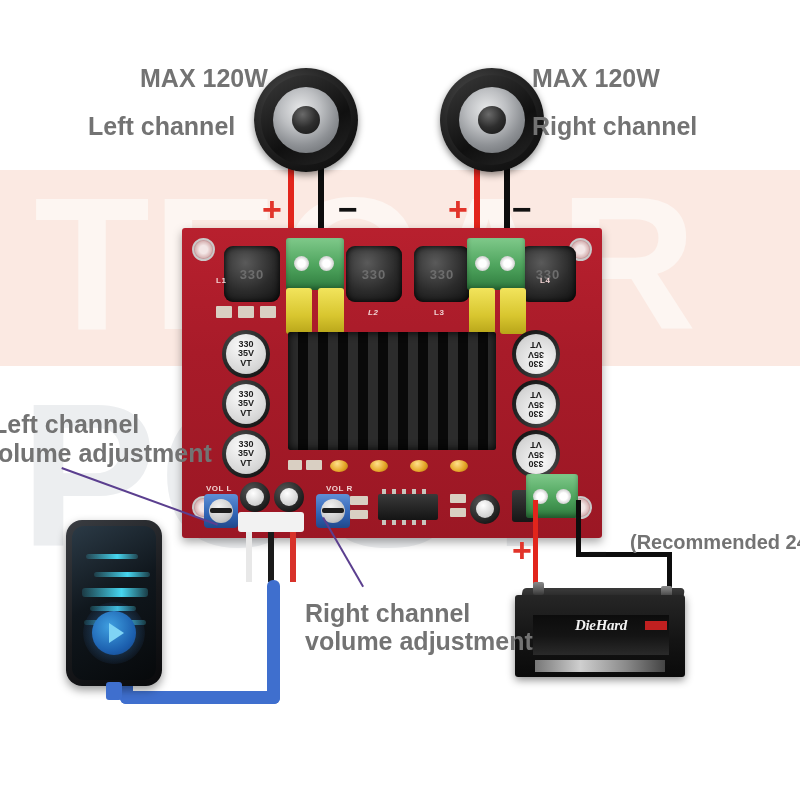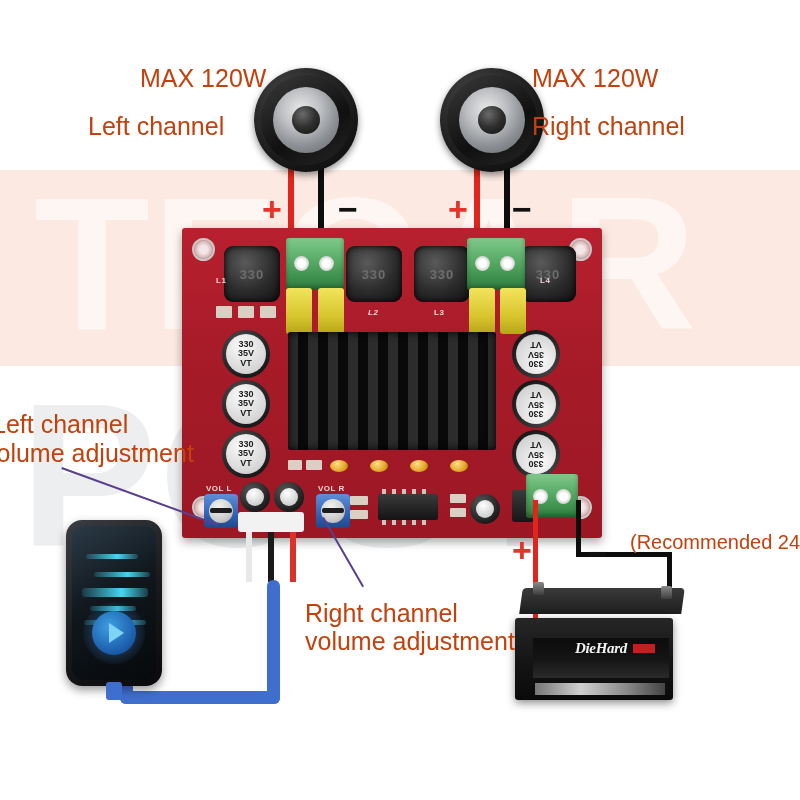--- a/index.html
+++ b/index.html
@@ -24,21 +24,21 @@
     top:168px; left:34px; width:760px; height:200px;
     font-size:190px; color:#fdf6f2; overflow:hidden; white-space:nowrap;
   }
   .wm-bot{
     top:372px; left:20px; width:780px; height:210px;
     font-size:205px; color:#eceef0; overflow:hidden; white-space:nowrap;
   }
 
   
   .anno{
-    position:absolute; color:#c2410c; font-size:25px; font-weight:400;
+    position:absolute; color:#737373; font-size:25px; font-weight:700;
     white-space:nowrap; line-height:1.28;
   }
   .anno-l1{ left:140px; top:62px; }
   .anno-l2{ left:88px; top:110px; }
   .anno-r1{ left:532px; top:62px; }
   .anno-r2{ left:532px; top:110px; }
   .anno-lv1{ left:-8px; top:408px; }
   .anno-lv2{ left:-16px; top:437px; }
   .anno-rv1{ left:305px; top:597px; }
   .anno-rv2{ left:305px; top:625px; }
@@ -137,21 +137,21 @@
   .mp3-play{ width:0; height:0; border-left:15px solid #7fd4f5;
     border-top:10px solid transparent; border-bottom:10px solid transparent; margin-left:5px;}
   .mp3-plug{ position:absolute; left:50%; transform:translateX(-50%);
     bottom:-14px; width:16px; height:18px; border-radius:3px; background:#3f6fce;}
 
   
   #battery{ position:absolute; left:515px; top:588px; width:174px; height:106px;}
   .bat-top{ position:absolute; left:6px; top:0; width:162px; height:26px;
     background:linear-gradient(180deg,#3a3a3a,#1d1d1d); border-radius:4px 4px 0 0;
     transform:skewX(-8deg);}
-  .bat-body{ position:absolute; left:0; top:30px; width:158px; height:82px;
+  .bat-body{ position:absolute; left:0; top:7px; width:170px; height:82px;
     background:linear-gradient(180deg,#262626 0%,#141414 55%,#0a0a0a 100%);
     border-radius:3px; box-shadow:0 3px 8px rgba(0,0,0,.45);}
   .bat-label{ position:absolute; left:18px; top:20px; width:136px; height:40px;
     background:linear-gradient(180deg,#0c0c0c 0%,#141414 52%,#2a2a2a 100%);
     display:flex; align-items:flex-start; justify-content:center; padding-top:2px;}
   .bat-label span{ color:#f2f2f2; font-size:15px; font-weight:700; font-style:italic;
     letter-spacing:-.3px; font-family:"Liberation Serif",serif;}
   .bat-stripe{ position:absolute; left:20px; bottom:5px; width:130px; height:12px;
     background:linear-gradient(90deg,#777,#cfcfcf 35%,#8a8a8a 70%,#444);}
   .bat-red{ position:absolute; right:18px; top:26px; width:22px; height:9px; background:#c02020;}
@@ -295,21 +295,21 @@
     <div class="bigcap" style="left:92px; top:254px;">
       <div class="bigcap-in"></div>
       </div>
 
     <div class="silk" style="left:24px; top:256px;">VOL L</div>
     <div class="pot" style="left:22px; top:266px;">
       <div class="pot-in"></div>
       <div class="pot-slot"></div>
     </div>
 
-    <div class="silk" style="left:136px; top:256px;text-align:right;">VOL R</div>
+    <div class="silk" style="left:144px; top:256px;text-align:right;">VOL R</div>
     <div class="pot" style="left:134px; top:266px;">
       <div class="pot-in"></div>
       <div class="pot-slot"></div>
     </div>
 
     <div class="ic" style="left:196px; top:266px;">
       <div class="ic-pin" style="left:4px; top:-5px;"></div>
       <div class="ic-pin" style="left:14px; top:-5px;"></div>
       <div class="ic-pin" style="left:24px; top:-5px;"></div>
       <div class="ic-pin" style="left:34px; top:-5px;"></div>

